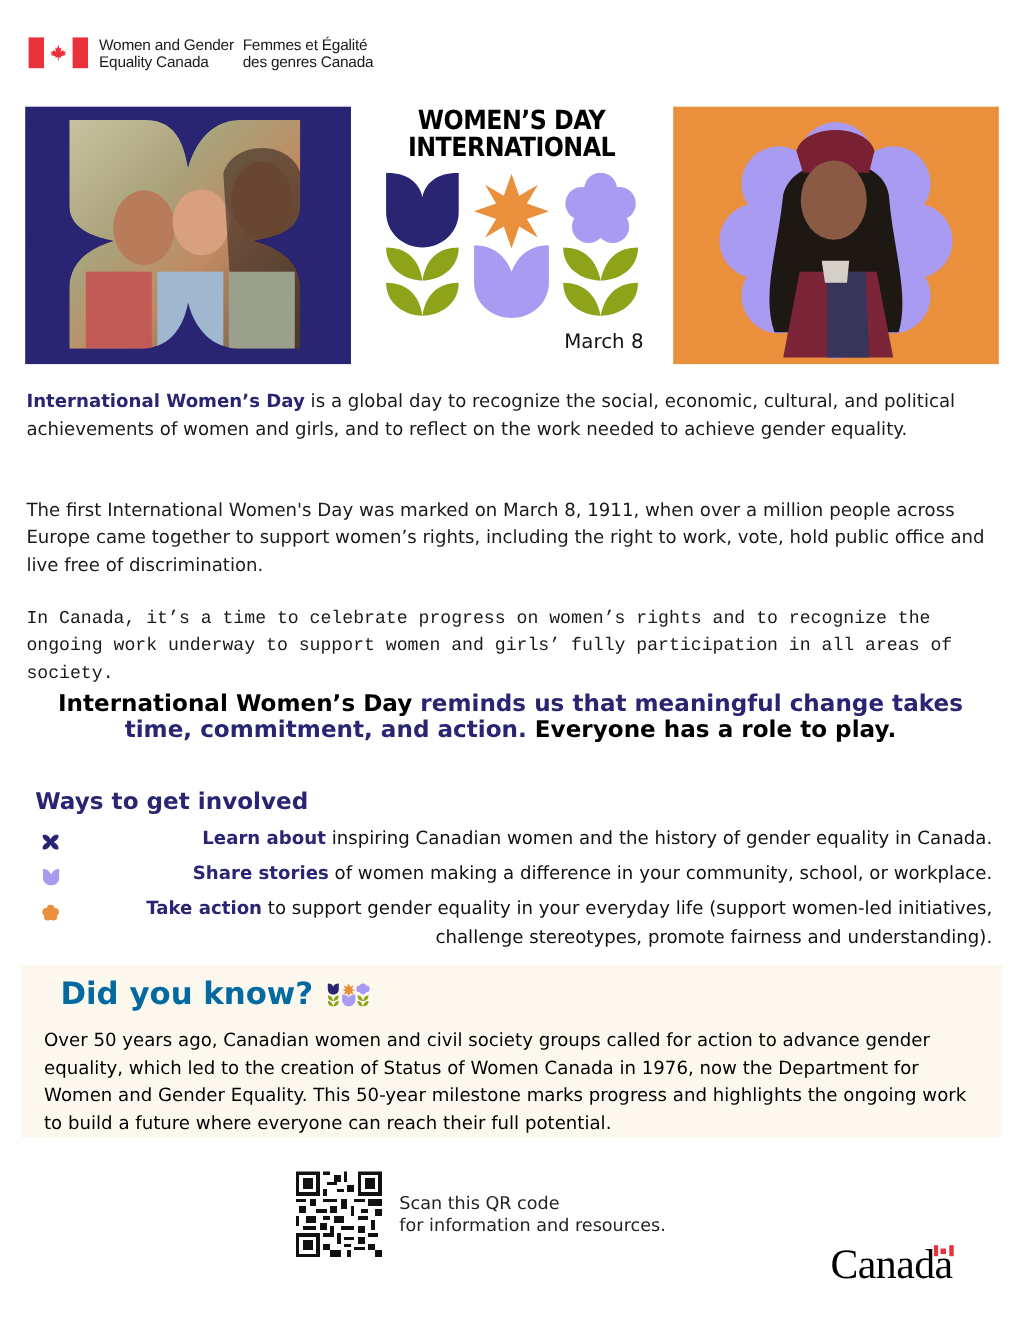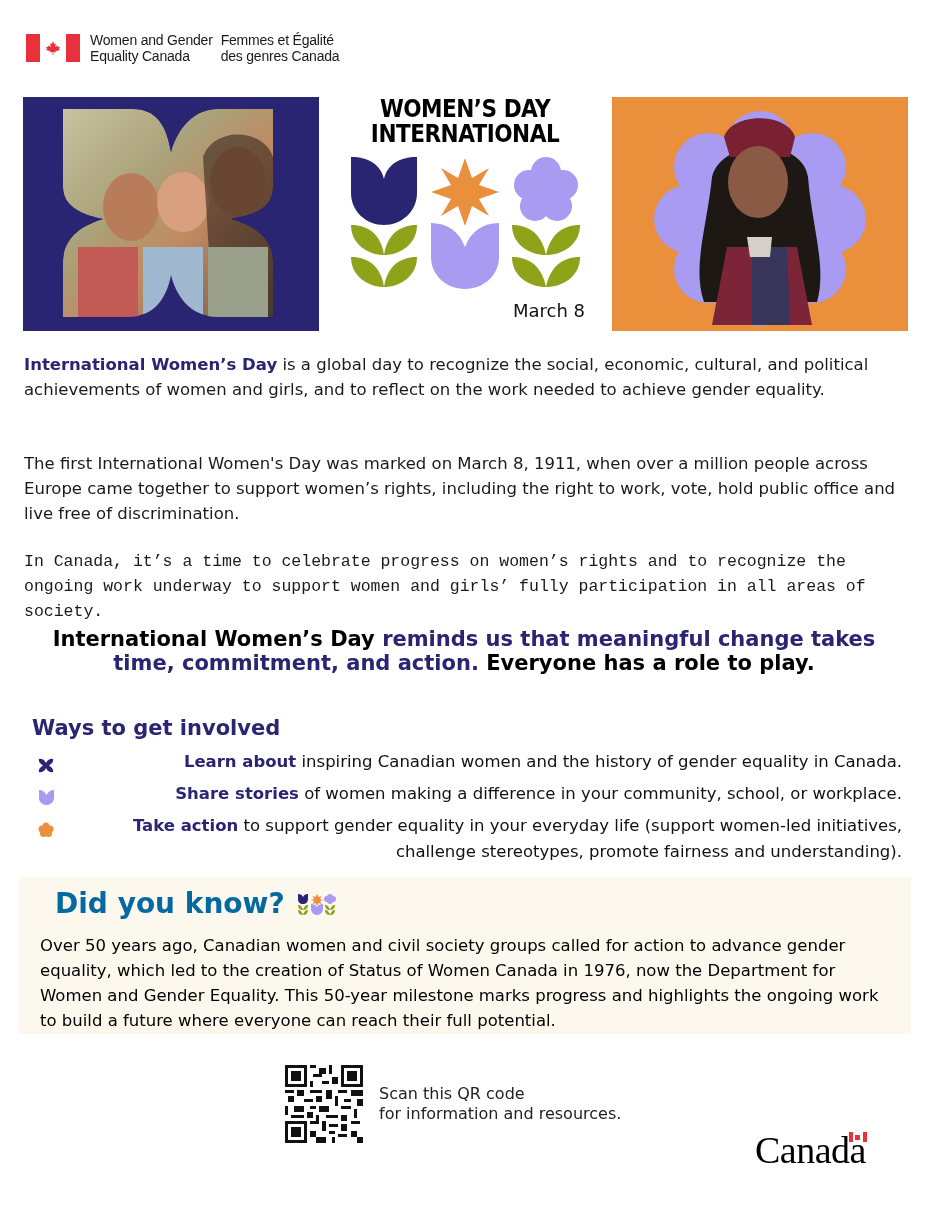--- a/index.html
+++ b/index.html
@@ -34,21 +34,21 @@
   .ways { position: absolute; top: 749px; left: 32px; width: 870px; font-size: 16.5px; line-height: 26px; }
   .way { display: flex; text-align: right; }
   .way .bullet { width: 22px; flex: 0 0 22px; padding-top: 6px; }
   .way .txt { flex: 1; }
   .way .lbl { color: #2a2573; font-weight: 700; }
 
   .dyk { position: absolute; top: 877px; left: 19px; width: 892px; height: 157px; background: #fdf8ee; }
   .dyk-title { position: absolute; top: 10px; left: 36px; font-size: 28px; font-weight: 900; color: #0369a1; display: flex; align-items: center; }
   .dyk-body { position: absolute; top: 40px; left: 21px; width: 860px; font-size: 16.5px; line-height: 25px; color: #000000; margin-top: 16px; }
 
-  .qr-wrap { position: absolute; top: 1065px; left: 284px; display: flex; align-items: center; }
+  .qr-wrap { position: absolute; top: 1065px; left: 268px; display: flex; align-items: center; }
   .qr { width: 80px; height: 78px; background: #fff; }
   .qr-text { margin-left: 15px; font-size: 16px; line-height: 20px; color: #222; }
 
   .wordmark { position: absolute; top: 1128px; left: 755px; font-family: "Liberation Serif", serif; font-size: 38px; color: #000; letter-spacing: -0.5px; }
   .wordmark .mflag { position: absolute; top: 4px; right: -1px; width: 18px; height: 10px; display: flex; }
 </style>
 </head>
 <body>
 
 <div class="header">

